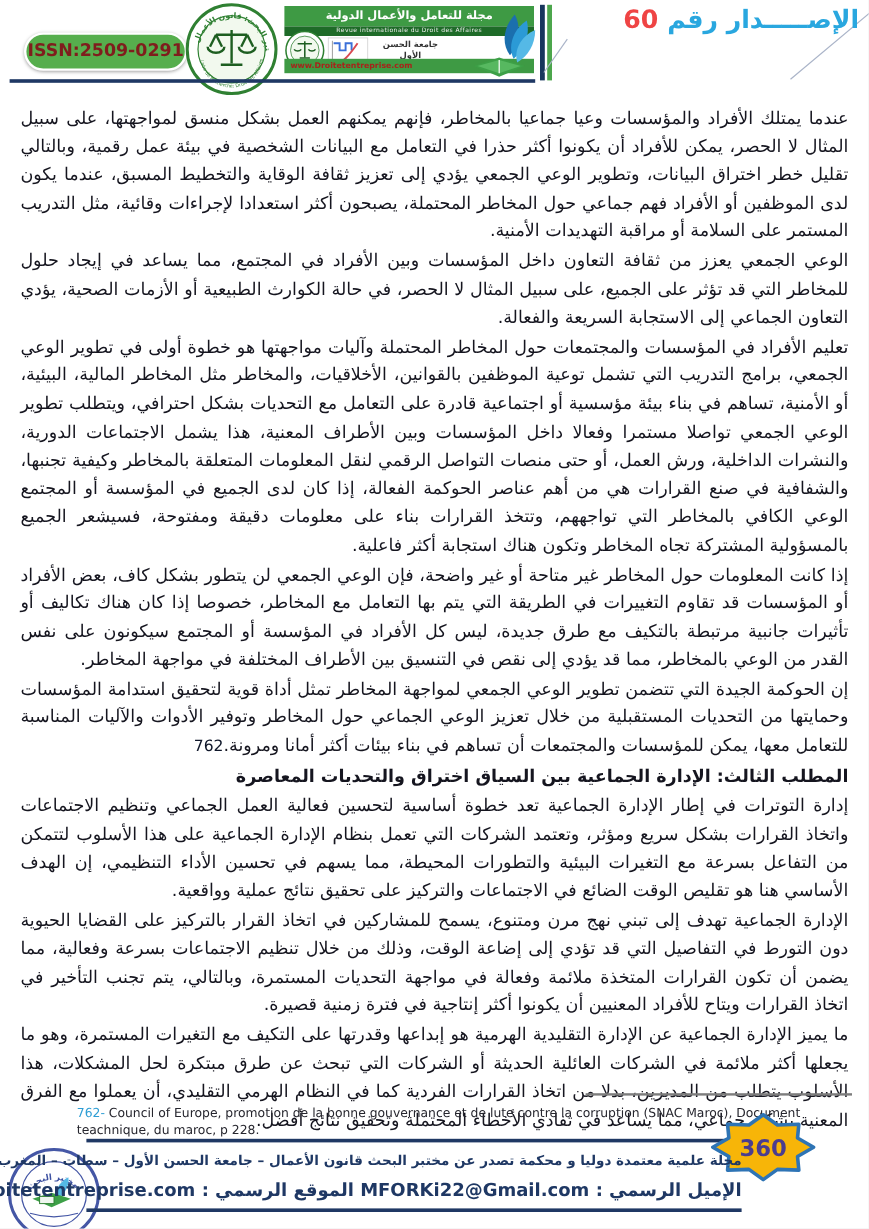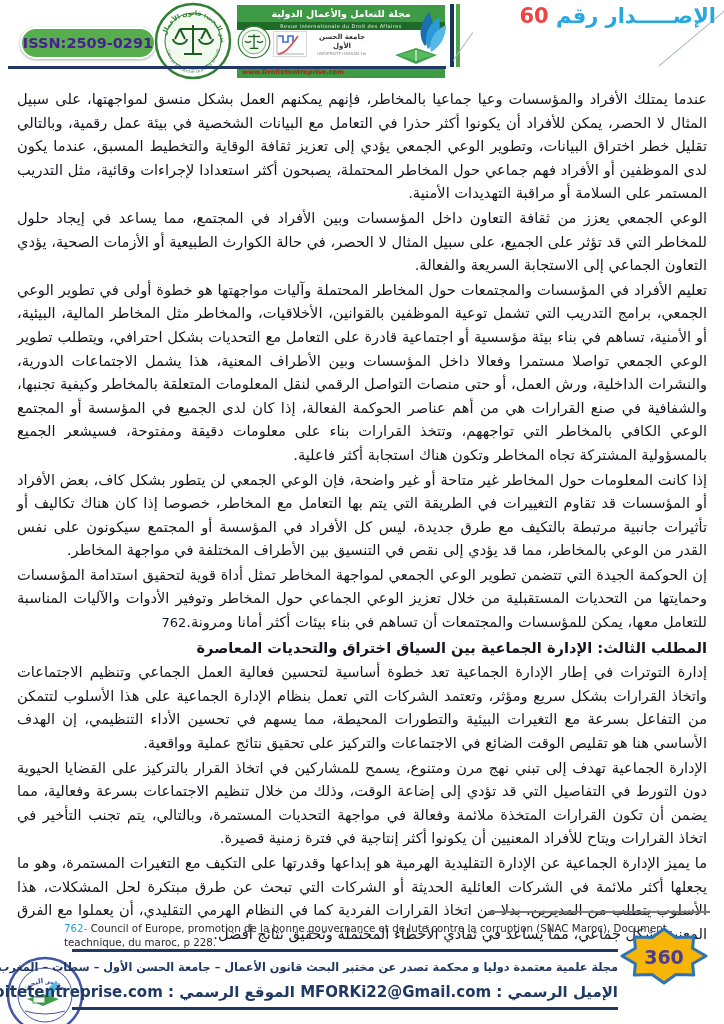--- a/index.html
+++ b/index.html
@@ -6,33 +6,33 @@
   .page{
     position:relative;width:724px;height:1024px;background:#ffffff;
     margin:0 auto;overflow:hidden;
     font-family:"DejaVu Sans",sans-serif;
   }
   
   .issn-pill{
     position:absolute;left:20px;top:27px;width:132px;height:28px;
     background:#56ae4d;border:2px solid #fff;border-radius:16px;
     box-shadow:0 1px 3px rgba(0,0,0,.35);
-    color:#4c1d95;font-weight:bold;font-size:14.5px;
+    color:#7f1d1d;font-weight:bold;font-size:14.5px;
     display:flex;align-items:center;justify-content:center;
   }
   .header-rule{position:absolute;top:66px;left:8px;width:438px;height:0;
     border-top:3px solid #1f3864;}
   .seal-large{position:absolute;left:153px;top:1px;}
   .seal-small{position:absolute;left:0px;top:-5px;}
   .banner{position:absolute;left:237px;top:5px;width:208px;height:65px;}
   .banner-title{height:17px;background:#3e9a44;color:#fff;font-size:9.5px;
     font-weight:bold;text-align:center;line-height:17px;direction:rtl;}
   .banner-sub{height:8px;background:#1e6b28;color:#efefef;font-size:5px;
     text-align:center;line-height:8px;letter-spacing:.4px;}
-  .banner-mid{height:36px;background:#fff;position:relative;}
+  .banner-mid{height:19px;background:#fff;position:relative;}
   .banner-chart{position:absolute;left:36px;top:1px;}
   .banner-univ{position:absolute;left:74px;top:3px;width:62px;text-align:center;direction:rtl;}
   .banner-univ .ar{font-size:7px;color:#333;font-weight:bold;line-height:9px;}
   .banner-univ .fr{font-size:4px;color:#8a8a8a;line-height:6px;direction:ltr;}
   .banner-bird{position:absolute;right:-4px;top:-19px;z-index:2;}
   .banner-bottom{height:12px;background:#3e9a44;color:#a8231a;font-size:6.5px;
     font-weight:bold;line-height:12px;text-align:left;padding-left:5px;position:relative;}
   .v-bar-navy{position:absolute;left:450px;top:4px;width:3.5px;height:63px;background:#17365d;}
   .v-bar-green{position:absolute;left:456px;top:4px;width:3.5px;height:63px;background:#4ca64c;}
   .issue-block{position:absolute;right:8px;top:1px;width:255px;direction:rtl;text-align:right;}
@@ -61,21 +61,21 @@
   
   .footer-rule-top{position:absolute;top:949px;left:72px;width:546px;height:0;
     border-top:3px solid #1f3864;}
   .footer-rule-bottom{position:absolute;top:1007px;left:72px;width:546px;height:0;
     border-top:3px solid #1f3864;}
   .footer-text{position:absolute;top:955px;left:92px;width:526px;direction:rtl;
     text-align:center;color:#1f3864;font-weight:bold;}
   .footer-line1{font-size:11.3px;line-height:25px;white-space:nowrap;text-align:right;}
   .footer-line2{font-size:15px;line-height:25px;white-space:nowrap;}
   .footer-line2 .lat{direction:ltr;unicode-bidi:embed;}
-  .badge-360{position:absolute;left:620px;top:926px;}
+  .badge-360{position:absolute;left:592px;top:926px;}
   .footer-logo{position:absolute;left:5px;top:955px;}
 </style>
 </head>
 <body>
 
 <div class="page">
 
   <div class="issn-pill">
     <span>ISSN:2509-0291</span>
   </div>

